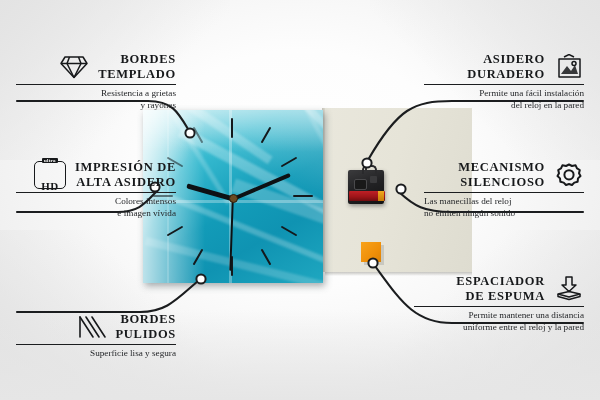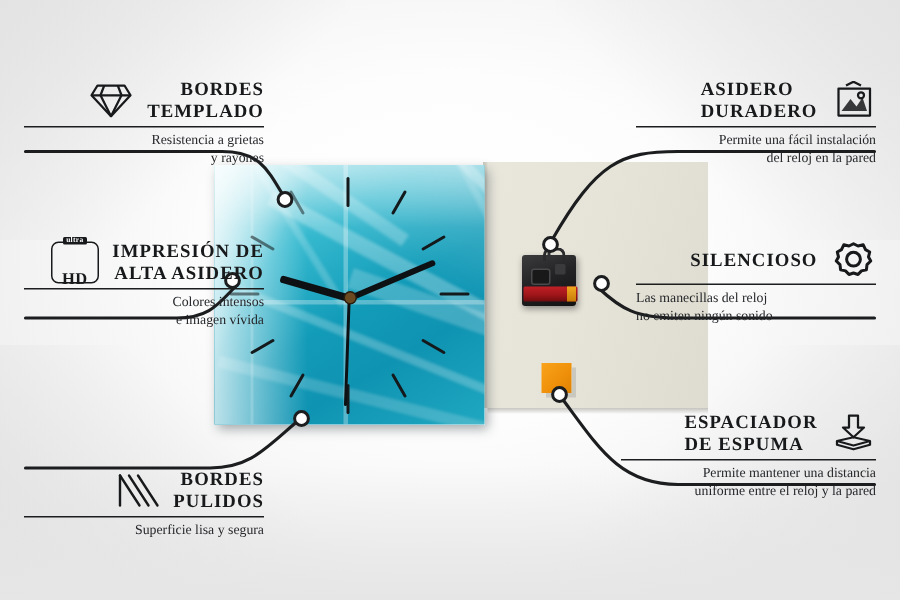--- a/index.html
+++ b/index.html
@@ -111,21 +111,21 @@
   .head{display:flex;align-items:center;gap:9px;}
   .f-left .head{justify-content:flex-end;}
   .f-right .head{justify-content:flex-start;}
   .titles{
     font-family:"Liberation Serif", serif;
     font-weight:bold;font-size:12.5px;line-height:14.5px;
     letter-spacing:.7px;color:#17191b;white-space:nowrap;
   }
   .titles .ln2{display:block;}
   .f-left .titles{text-align:right;}
-  .f-right .titles{text-align:left;}
+  .f-right .titles{text-align:right;}
   .rule{height:1.4px;background:#1b1d1f;margin-top:3px;}
   .desc{
     font-family:"Liberation Serif", serif;
     font-size:9.2px;line-height:11.2px;color:#25272a;margin-top:3px;white-space:nowrap;
   }
   .icon{flex:0 0 auto;display:block;}
 
   
   .hd{
     width:30px;height:26px;border:1.6px solid #17191b;border-radius:5px;
@@ -302,20 +302,21 @@
     <div class="rule"></div>
     <div class="desc" style="text-align:right;">
       <span>Permite una fácil instalación</span><br>
       <span>del reloj en la pared</span>
     </div>
   </div>
 
   <div class="feature f-right" style="left:424px;top:160px;width:160px;">
     <div class="head" style="justify-content:flex-end;">
       <div class="titles">
+        <span>MECANISMO</span>
         <span class="ln2">SILENCIOSO</span>
       </div>
       <svg class="icon" width="30" height="26" viewBox="0 0 30 26">
         <g fill="none" stroke="#17191b" stroke-width="2" stroke-linejoin="round">
           <path d="M15,2.5 L18,4 L21.5,3.2 L23,6.4 L25.8,8 L25,11.3 L26.5,14 L24,16.4 L23.6,19.8 L20.3,20.6 L18,23 L15,22 L12,23 L9.7,20.6 L6.4,19.8 L6,16.4 L3.5,14 L5,11.3 L4.2,8 L7,6.4 L8.5,3.2 L12,4 Z"></path>
           <circle cx="15" cy="12.8" r="4.6"></circle>
         </g>
       </svg>
     </div>
     <div class="rule"></div>

